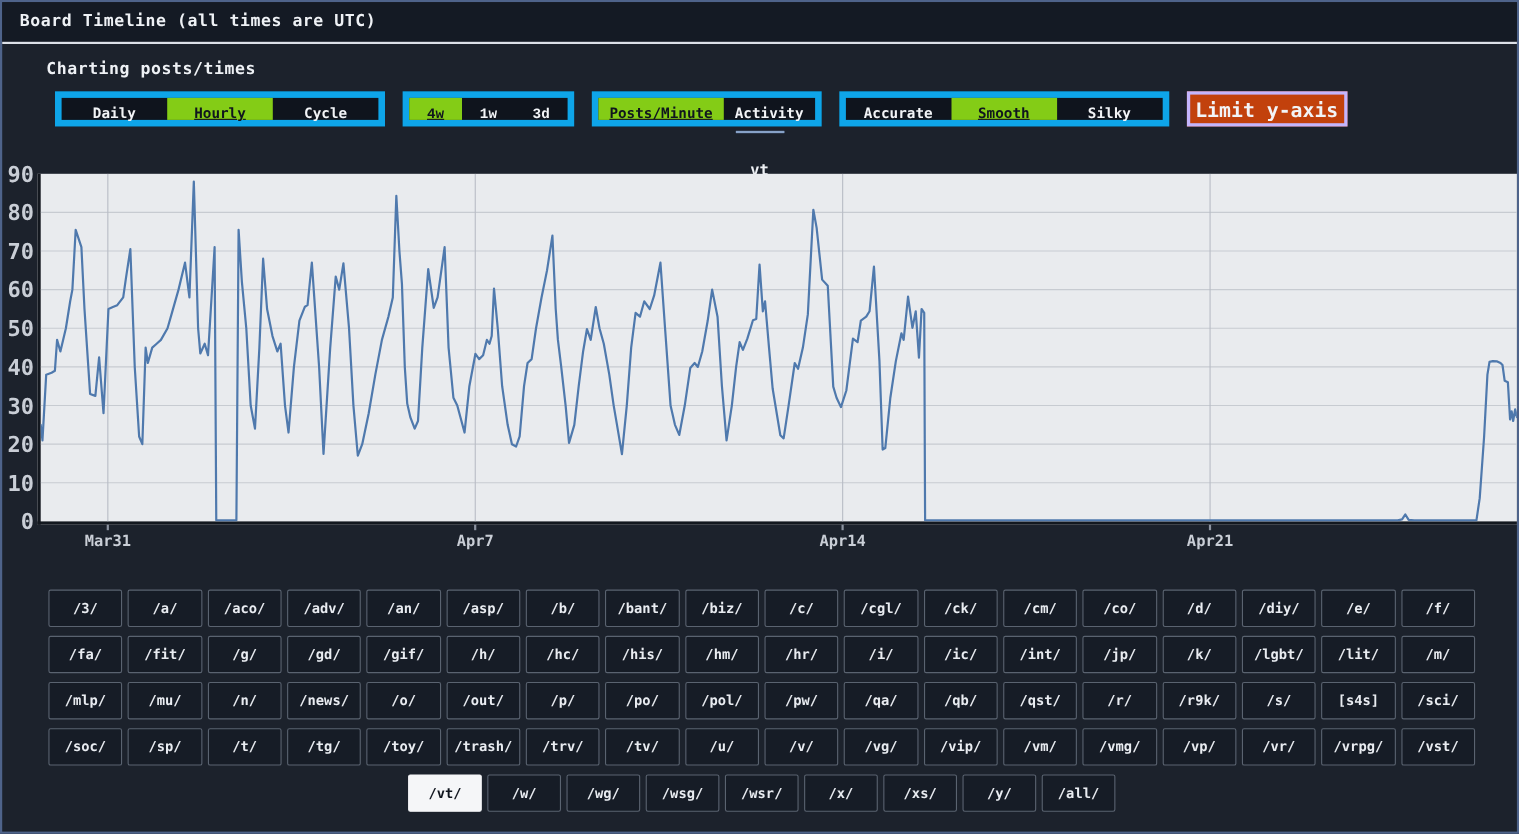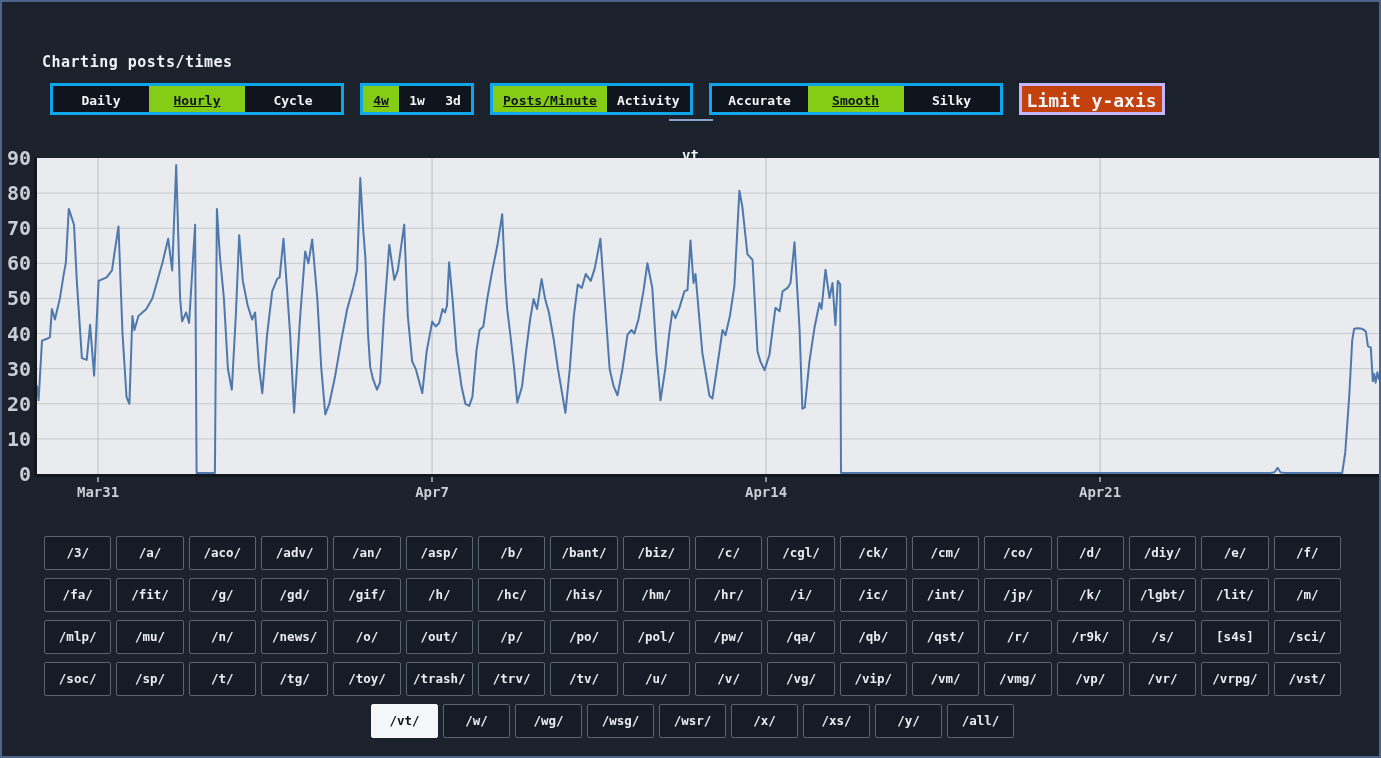--- a/index.html
+++ b/index.html
@@ -24,30 +24,30 @@
   }
   .heading {
     position: absolute; left: 40px; top: 51px;
     color: #eef1f5; font-size: 15px; letter-spacing: .5px;
   }
   .toolbar {
     position: absolute; left: 48px; top: 81px; height: 32px;
     display: flex; align-items: stretch;
   }
   .seg-group {
-    display: flex; border: 3px solid #0ea5e9; background: #0f141d;
+    display: flex; border: 6px solid #0ea5e9; background: #0f141d;
     margin-right: 16px; height: 32px;
   }
   .seg {
     line-height: 30px; color: #f2f4f7; font-size: 13px;
     text-align: center; cursor: pointer; white-space: nowrap;
     padding: 0 8px;
   }
   .g0 .seg, .g3 .seg { width: 96px; padding: 0; }
-  .g1 .seg { width: 36px; padding: 0; }
+  .g1 .seg { width: 48px; padding: 0; font-family: Liberation Mono, monospace; }
   .g2 .seg { padding: 0 10px; }
   .seg.active { background: #84cc16; color: #10151e; text-decoration: underline; }
   .limit-btn {
     border: 3px solid #c4b5fd; background: #c2410c; color: #f2f4f7;
     font-size: 18px; line-height: 30px; height: 32px; padding: 0 5px;
     cursor: pointer; white-space: nowrap;
   }
   .legend {
     position: absolute; left: 0; right: 0; top: 130px; height: 17px;
     display: flex; justify-content: center; align-items: center; gap: 26px;
@@ -85,20 +85,23 @@
     background: #161c26; color: #e9ecf1; font-size: 12.5px;
     cursor: pointer; white-space: nowrap;
   }
   .board-row.centered .board-btn { flex: 0 0 67px; }
   .board-btn.active { background: #f5f6f8; color: #10151e; border-color: #f5f6f8; }
 </style>
 </head>
 <body>
 
 <div class="frame">
+  <div class="titlebar">
+    <span>Board Timeline (all times are UTC)</span>
+  </div>
 
   <div class="heading">Charting posts/times</div>
 
   <div class="toolbar" id="toolbar">
       <div class="seg-group g0">
         <div class="seg">Daily</div>
         <div class="seg active">Hourly</div>
         <div class="seg">Cycle</div>
       </div>
       <div class="seg-group g1">

